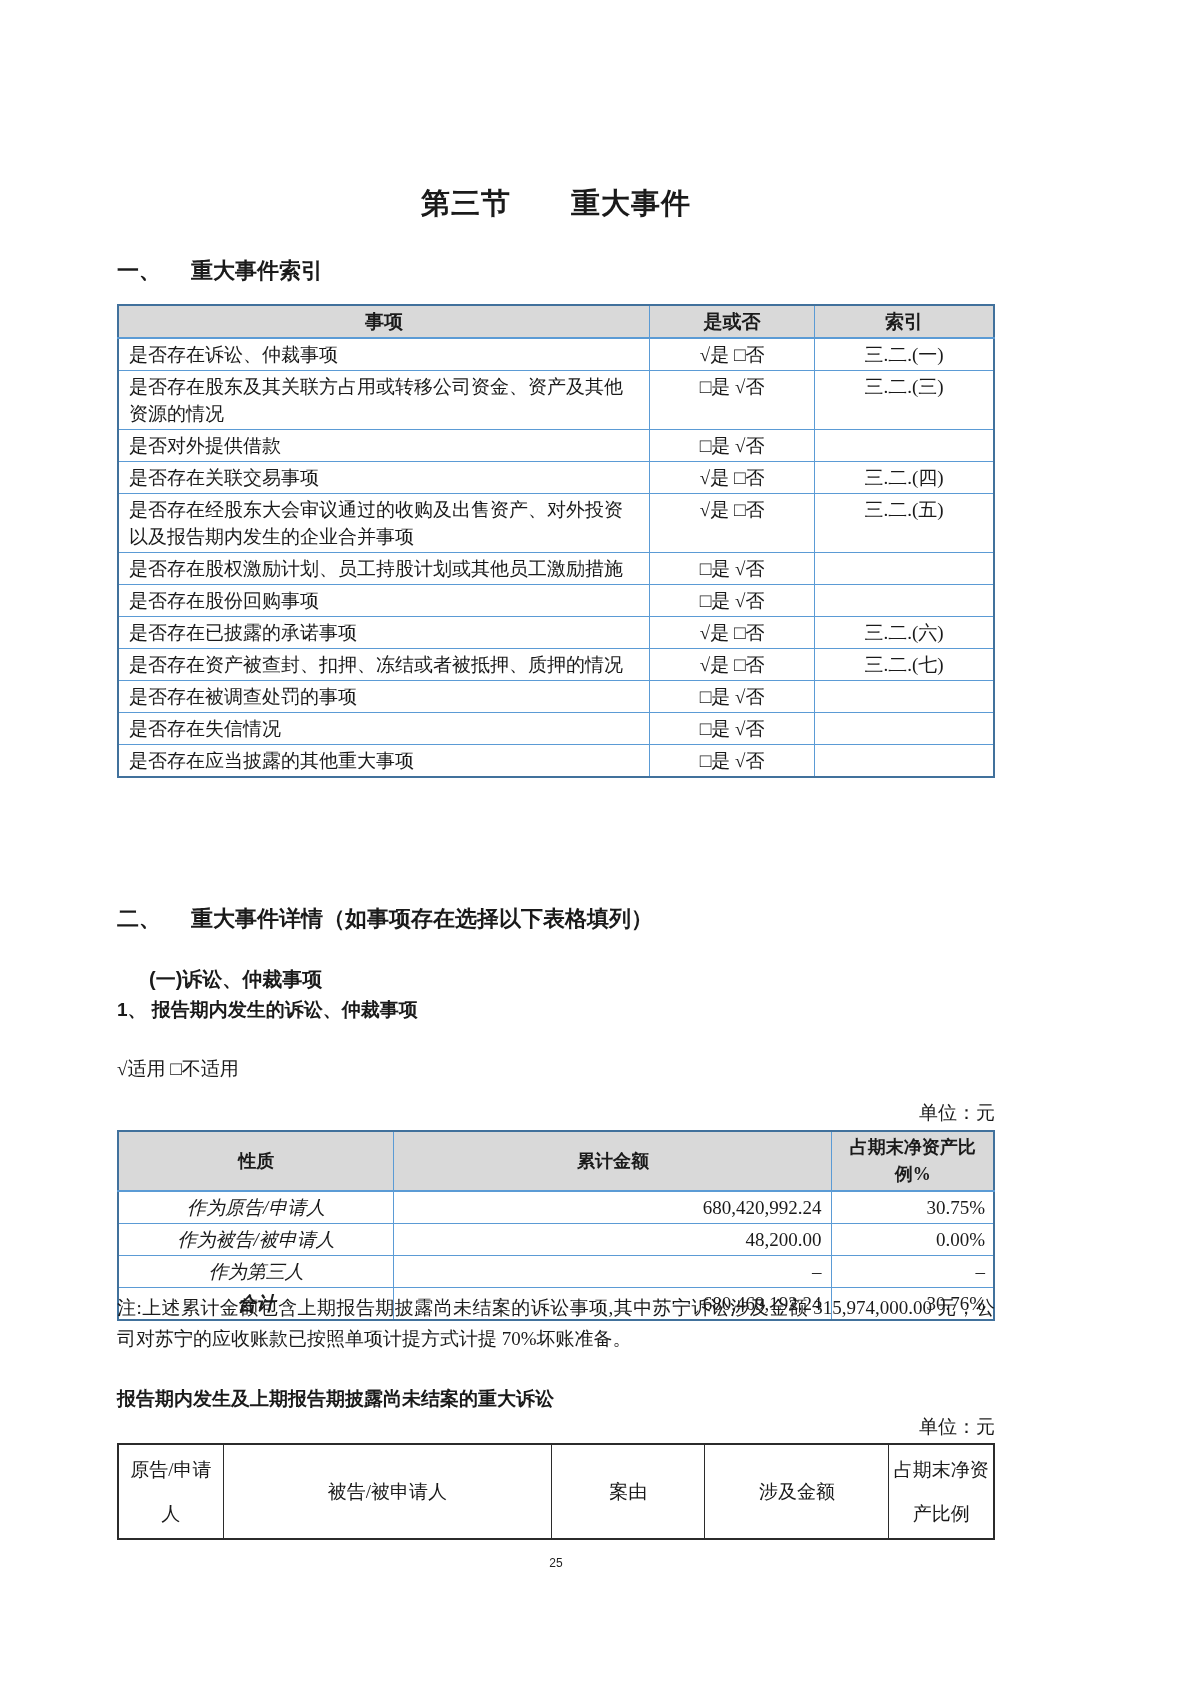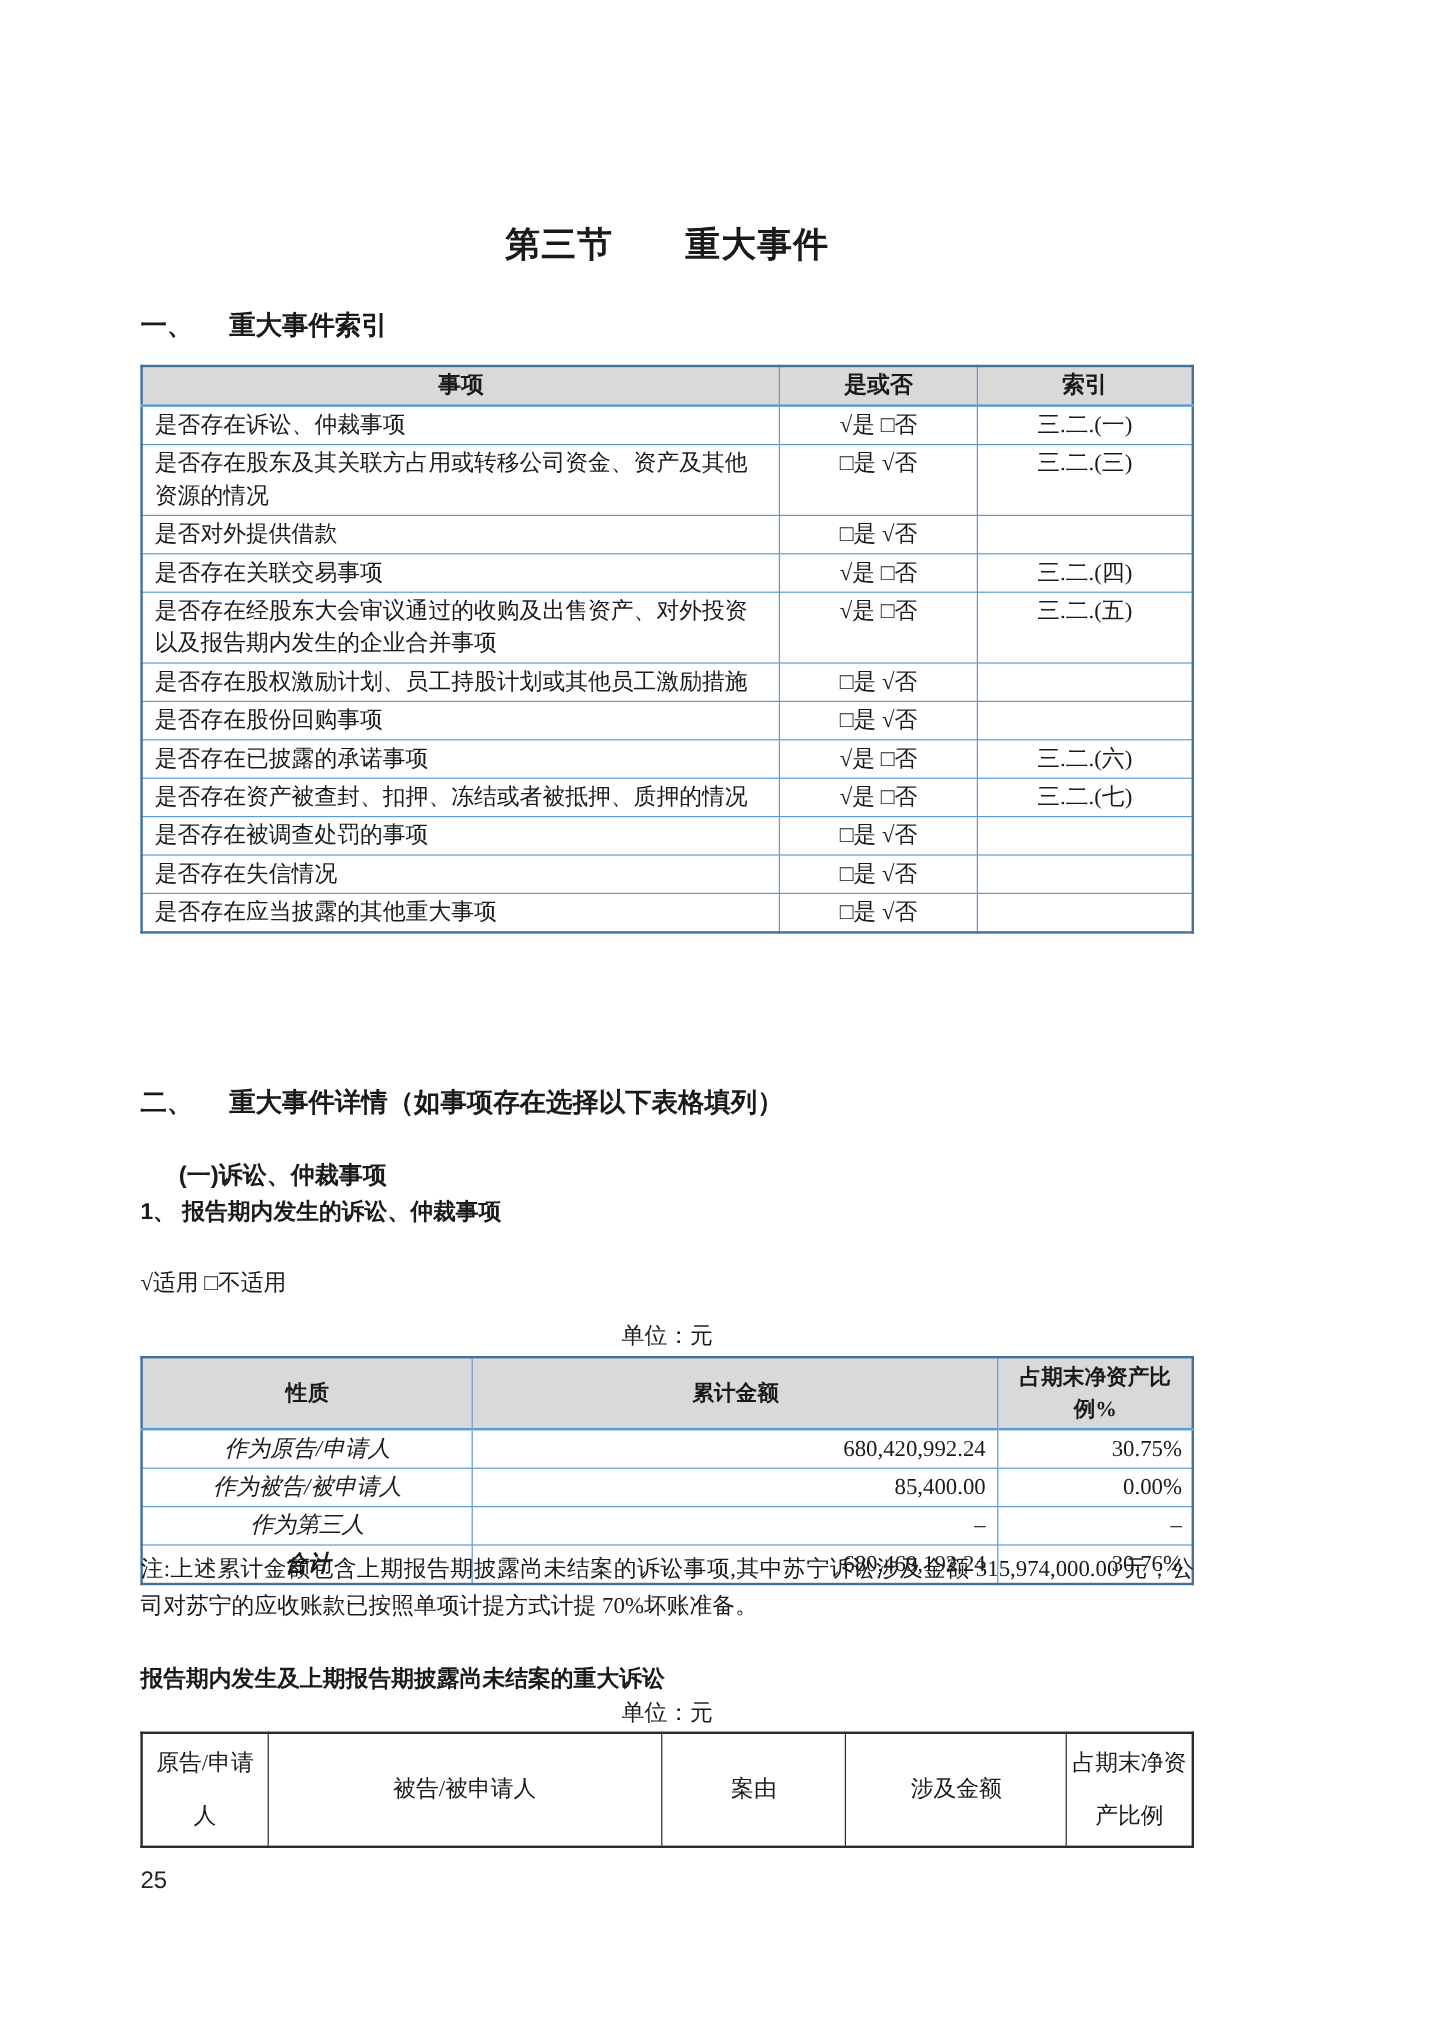--- a/index.html
+++ b/index.html
@@ -31,21 +31,21 @@
   .h1b{top:904px;}
   .h-sub{
     font-family:"Liberation Sans","DejaVu Sans",sans-serif;font-weight:bold;font-size:20px;margin-left:32px;
   }
   .h-sub2{
     font-family:"Liberation Sans","DejaVu Sans",sans-serif;font-weight:bold;font-size:19px;
   }
   .sub1{top:966px;}
   .sub1-1{top:997px;}
   .apply-line{top:1056px;font-size:19px;}
-  .unit-label{text-align:center;font-size:19px;}
+  .unit-label{text-align:right;font-size:19px;}
   .unit1{top:1100px;}
   .unit2{top:1414px;}
 
   table{border-collapse:collapse;width:878px;table-layout:fixed;}
 
   
   .blue-table{border:2px solid var(--blue-dark);}
   .blue-table th,.blue-table td{
     border:1px solid var(--blue);
     font-size:19px;line-height:27px;padding:2px 8px;
@@ -71,22 +71,22 @@
 
   .note{top:1292px;font-size:19px;line-height:31px;text-align:justify;}
   .h-major{top:1386px;}
 
   .black-table{top:1443px;border:2px solid var(--black-border);}
   .black-table td{
     border:1px solid var(--black-border);font-size:19px;line-height:44px;
     text-align:center;vertical-align:middle;height:95px;padding:2px 4px;
   }
   .page-num{
-    top:1556px;font-family:"Liberation Sans","DejaVu Sans",sans-serif;
-    font-size:20px;color:#222;
+    top:1556px;text-align:center;font-family:"Liberation Sans","DejaVu Sans",sans-serif;
+    font-size:12px;color:#222;
   }
 </style>
 </head>
 <body>
 
 <div class="page">
   <div class="content">
 
     <div class="abs doc-title">第三节　　重大事件</div>
 
@@ -197,21 +197,21 @@
         </tr>
       </thead>
       <tbody>
         <tr>
           <td class="c-nature">作为原告/申请人</td>
           <td class="c-amount">680,420,992.24</td>
           <td class="c-ratio">30.75%</td>
         </tr>
         <tr>
           <td class="c-nature">作为被告/被申请人</td>
-          <td class="c-amount">85,400.00</td>
+          <td class="c-amount">48,200.00</td>
           <td class="c-ratio">0.00%</td>
         </tr>
         <tr>
           <td class="c-nature">作为第三人</td>
           <td class="c-amount">–</td>
           <td class="c-ratio">–</td>
         </tr>
         <tr class="total-row">
           <td class="c-nature">合计</td>
           <td class="c-amount">680,469,192.24</td>

